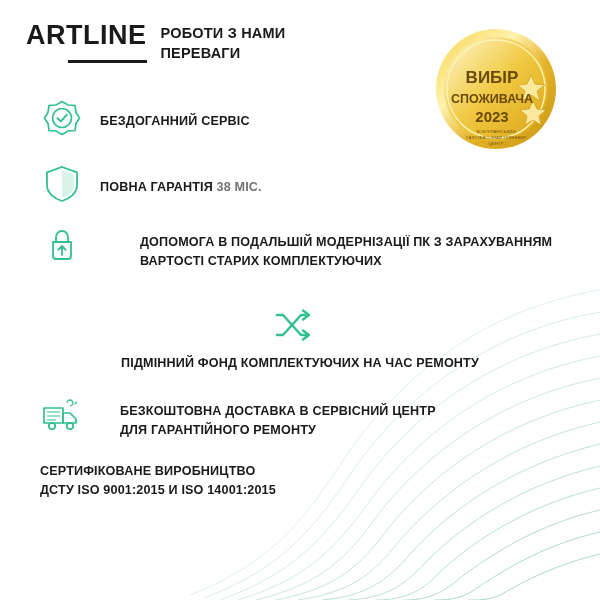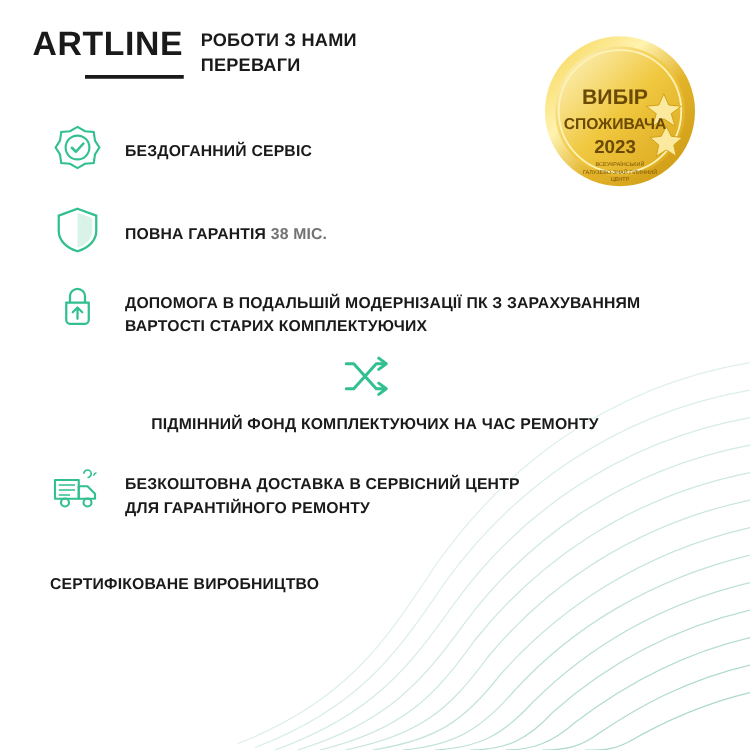--- a/index.html
+++ b/index.html
@@ -100,23 +100,23 @@
     font-weight: bold;
     color: #1a1a1a;
     line-height: 1.5;
     letter-spacing: 0.15px;
     padding-top: 7px;
     text-transform: uppercase;
   }
   .feature .txt .hl { color: #737373; }
   .f1 { margin-bottom: 22px; }
   .f2 { margin-bottom: 20px; }
-  .f3 { margin-bottom: 8px; }
+  .f3 { margin-bottom: 32px; gap: 40px; }
   .f4 { margin-bottom: 22px; flex-direction: column; }
-  .f5 { margin-bottom: 26px; }
+  .f5 { margin-bottom: 16px; gap: 20px; }
 </style>
 </head>
 <body>
 
 <div class="swoosh">
   <svg viewBox="0 0 420 330" width="420" height="330" fill="none">
     <g stroke="#cfe9de" stroke-width="1">
       <path d="M420 20 C300 40 220 110 170 180 C130 240 100 290 10 325" stroke="#dff0e9"></path>
       <path d="M420 42 C305 62 225 128 176 196 C138 252 108 296 24 328" stroke="#dbeee7"></path>
       <path d="M420 64 C310 84 232 146 184 212 C147 264 118 302 40 330" stroke="#d6ece4"></path>
@@ -246,16 +246,17 @@
     </div>
     <div class="txt">
       <div>БЕЗКОШТОВНА ДОСТАВКА В СЕРВІСНИЙ ЦЕНТР</div>
       <div>ДЛЯ ГАРАНТІЙНОГО РЕМОНТУ</div>
     </div>
   </div>
 
   <div class="feature f6">
     <div class="txt">
       <div>СЕРТИФІКОВАНЕ ВИРОБНИЦТВО</div>
+      <div>ДСТУ ISO 9001:2015 И ISO 14001:2015</div>
     </div>
   </div>
 
 </div>
 
 </body></html>

